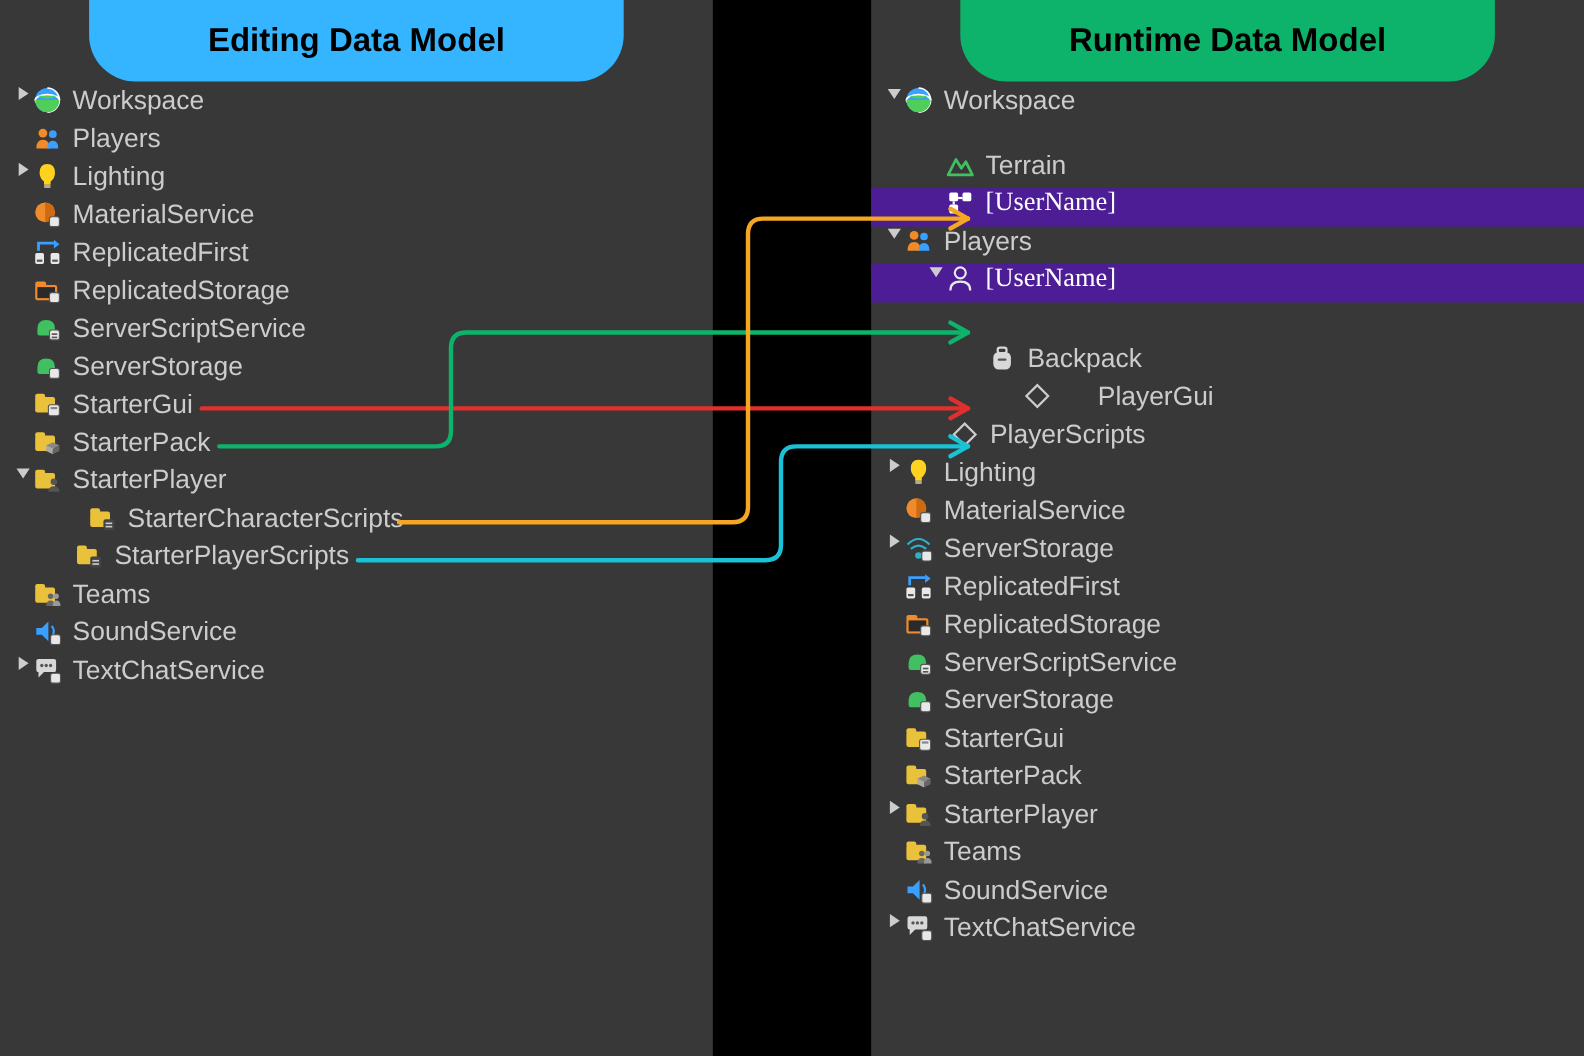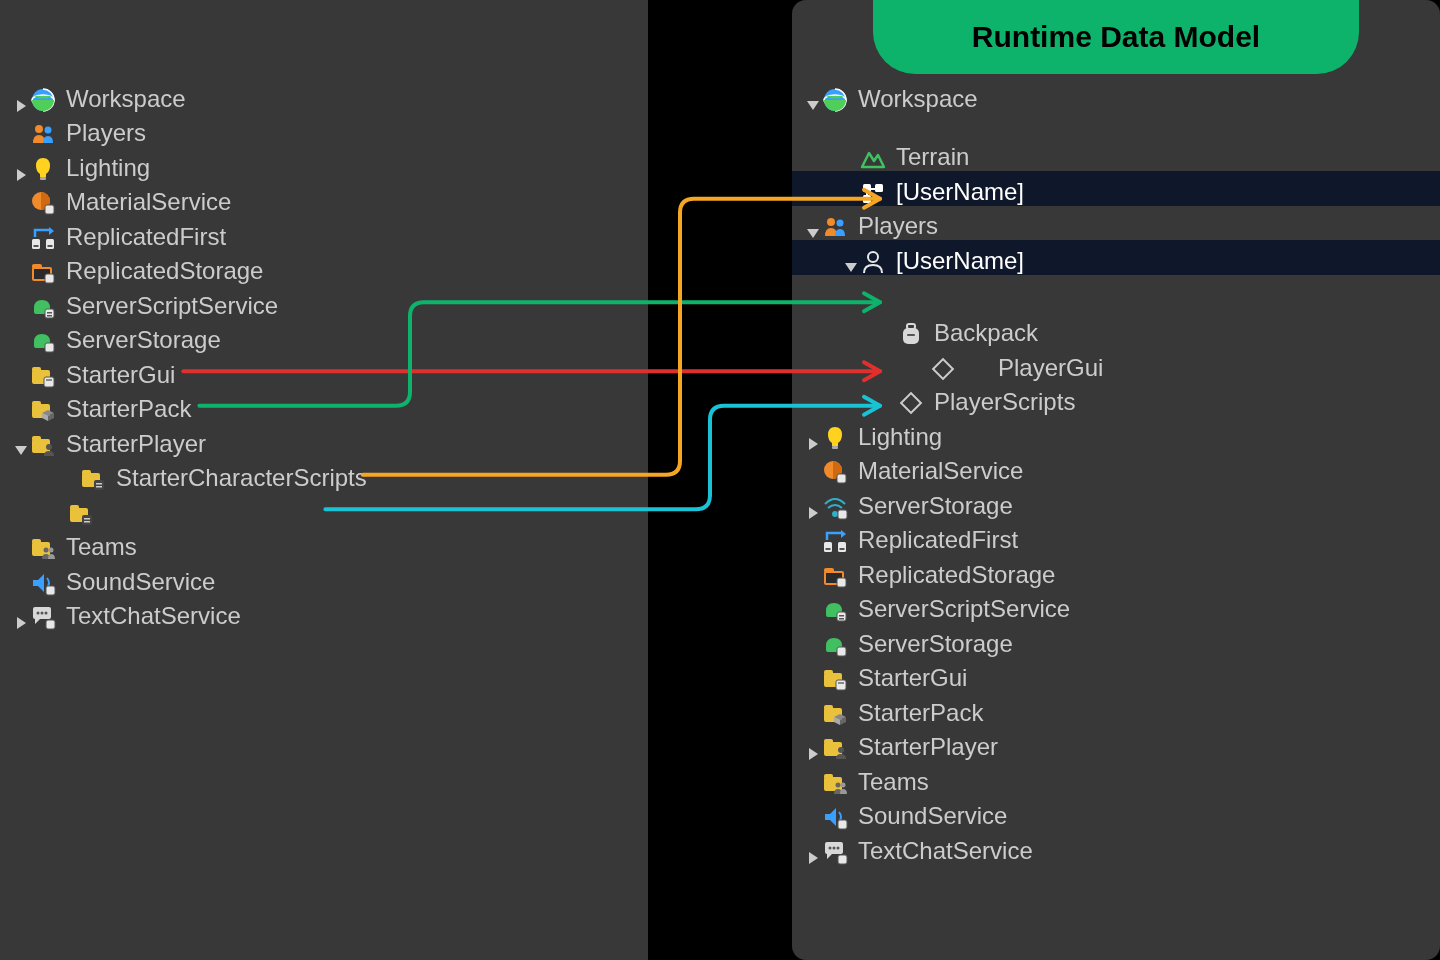--- a/index.html
+++ b/index.html
@@ -1,44 +1,47 @@
 <!DOCTYPE html>
 <html><head>
 <meta charset="utf-8">
 <style>
   * { box-sizing: border-box; margin: 0; padding: 0; }
   html, body { width: 1440px; height: 960px; background: #000; font-family: -apple-system, "Segoe UI", Arial, sans-serif; color: #ccc; overflow: hidden; }
   #stage { position: relative; width: 1440px; height: 960px; }
 
   .panel { position: absolute; top: 0; width: 648px; height: 100%; background: #383838; }
   #panel-left { left: 0; }
-  #panel-right { right: 0; border-radius: 14px; }
+  #panel-right { right: 0; }
 
   .header { position: absolute; top: 0; left: 50%; transform: translateX(-50%); height: 74px; width: 486px; border-radius: 0 0 42px 42px; display: flex; align-items: center; justify-content: center; font-weight: 700; font-size: 30px; color: #000; z-index: 5; }
   #panel-left .header { background: #35b5ff; }
   #panel-right .header { background: #0eb36b; }
 
   .tree { position: absolute; top: 78px; left: 0; right: 0; }
-  .row { display: flex; align-items: flex-end; height: 34.5px; font-size: 24px; color: #ccc; position: relative; }
-  .row.hl { background: #0f172a; color: #fff; }
+  .row { display: flex; align-items: flex-start; height: 34.5px; font-size: 24px; color: #ccc; position: relative; }
+  .row.hl { background: #4c1d95; color: #fff; font-family: Liberation Serif, serif; }
   .row .arrow { width: 14px; height: 14px; margin-right: 2px; display: inline-flex; align-items: center; justify-content: center; flex: 0 0 14px; }
   .row .ico { width: 26px; height: 26px; margin-right: 10px; display: inline-flex; align-items: center; justify-content: center; flex: 0 0 26px; }
   .row .label { white-space: nowrap; }
 
   svg.connectors { position: absolute; top: 0; left: 0; width: 1440px; height: 960px; z-index: 3; pointer-events: none; }
 
   
   .tri-right { width: 0; height: 0; border-left: 9px solid #ccc; border-top: 6px solid transparent; border-bottom: 6px solid transparent; }
   .tri-down { width: 0; height: 0; border-top: 9px solid #ccc; border-left: 6px solid transparent; border-right: 6px solid transparent; }
 </style>
 </head>
 <body>
 
 <div id="stage">
   <div class="panel" id="panel-left">
+    <div class="header">
+      <span>Editing Data Model</span>
+    </div>
     <div class="tree" id="tree-left">
         <div class="row" style="padding-left: 14px;">
           <span class="arrow">
             <span class="tri-right"></span>
           </span>
           <span class="ico">
             <svg width="26" height="26" viewBox="0 0 26 26">
               <circle cx="13" cy="13" r="11" fill="#3aa0ff"></circle>
               <ellipse cx="13" cy="13" rx="11" ry="5" fill="none" stroke="#fff" stroke-width="1.5"></ellipse>
               <path d="M13 2 A11 11 0 0 1 13 24" fill="none" stroke="#fff" stroke-width="1.5"></path>
@@ -187,20 +190,21 @@
           <span class="arrow"></span>
           <span class="ico">
             <svg width="26" height="26" viewBox="0 0 26 26">
               <rect x="2" y="7" width="18" height="14" rx="2" fill="#eac13b"></rect>
               <rect x="2" y="4" width="9" height="5" rx="2" fill="#eac13b"></rect>
               <rect x="14" y="14" width="10" height="10" rx="2" fill="#444"></rect>
               <rect x="16" y="17" width="6" height="1.5" fill="#ccc"></rect>
               <rect x="16" y="20" width="6" height="1.5" fill="#ccc"></rect>
             </svg>
           </span>
+          <span class="label">StarterPlayerScripts</span>
         </div>
         <div class="row" style="padding-left: 14px;">
           <span class="arrow"></span>
           <span class="ico">
             <svg width="26" height="26" viewBox="0 0 26 26">
               <rect x="2" y="7" width="18" height="14" rx="2" fill="#eac13b"></rect>
               <rect x="2" y="4" width="9" height="5" rx="2" fill="#eac13b"></rect>
               <circle cx="16" cy="15" r="2.5" fill="#666"></circle>
               <circle cx="21" cy="15" r="2.5" fill="#999"></circle>
               <path d="M12 24 Q12 19 16 19 Q20 19 20 24 Z" fill="#666"></path>
@@ -318,21 +322,21 @@
         </div>
         <div class="row" style="padding-left: 90px; gap: 32px;">
           <span class="arrow"></span>
           <span class="ico">
             <svg width="26" height="26" viewBox="0 0 26 26">
               <rect x="6" y="6" width="14" height="14" fill="none" stroke="#ccc" stroke-width="2" transform="rotate(45 13 13)"></rect>
             </svg>
           </span>
           <span class="label">PlayerGui</span>
         </div>
-        <div class="row" style="padding-left: 90px;">
+        <div class="row" style="padding-left: 56px;">
           <span class="arrow"></span>
           <span class="ico">
             <svg width="26" height="26" viewBox="0 0 26 26">
               <rect x="6" y="6" width="14" height="14" fill="none" stroke="#ccc" stroke-width="2" transform="rotate(45 13 13)"></rect>
             </svg>
           </span>
           <span class="label">PlayerScripts</span>
         </div>
         <div class="row" style="padding-left: 14px;">
           <span class="arrow">

